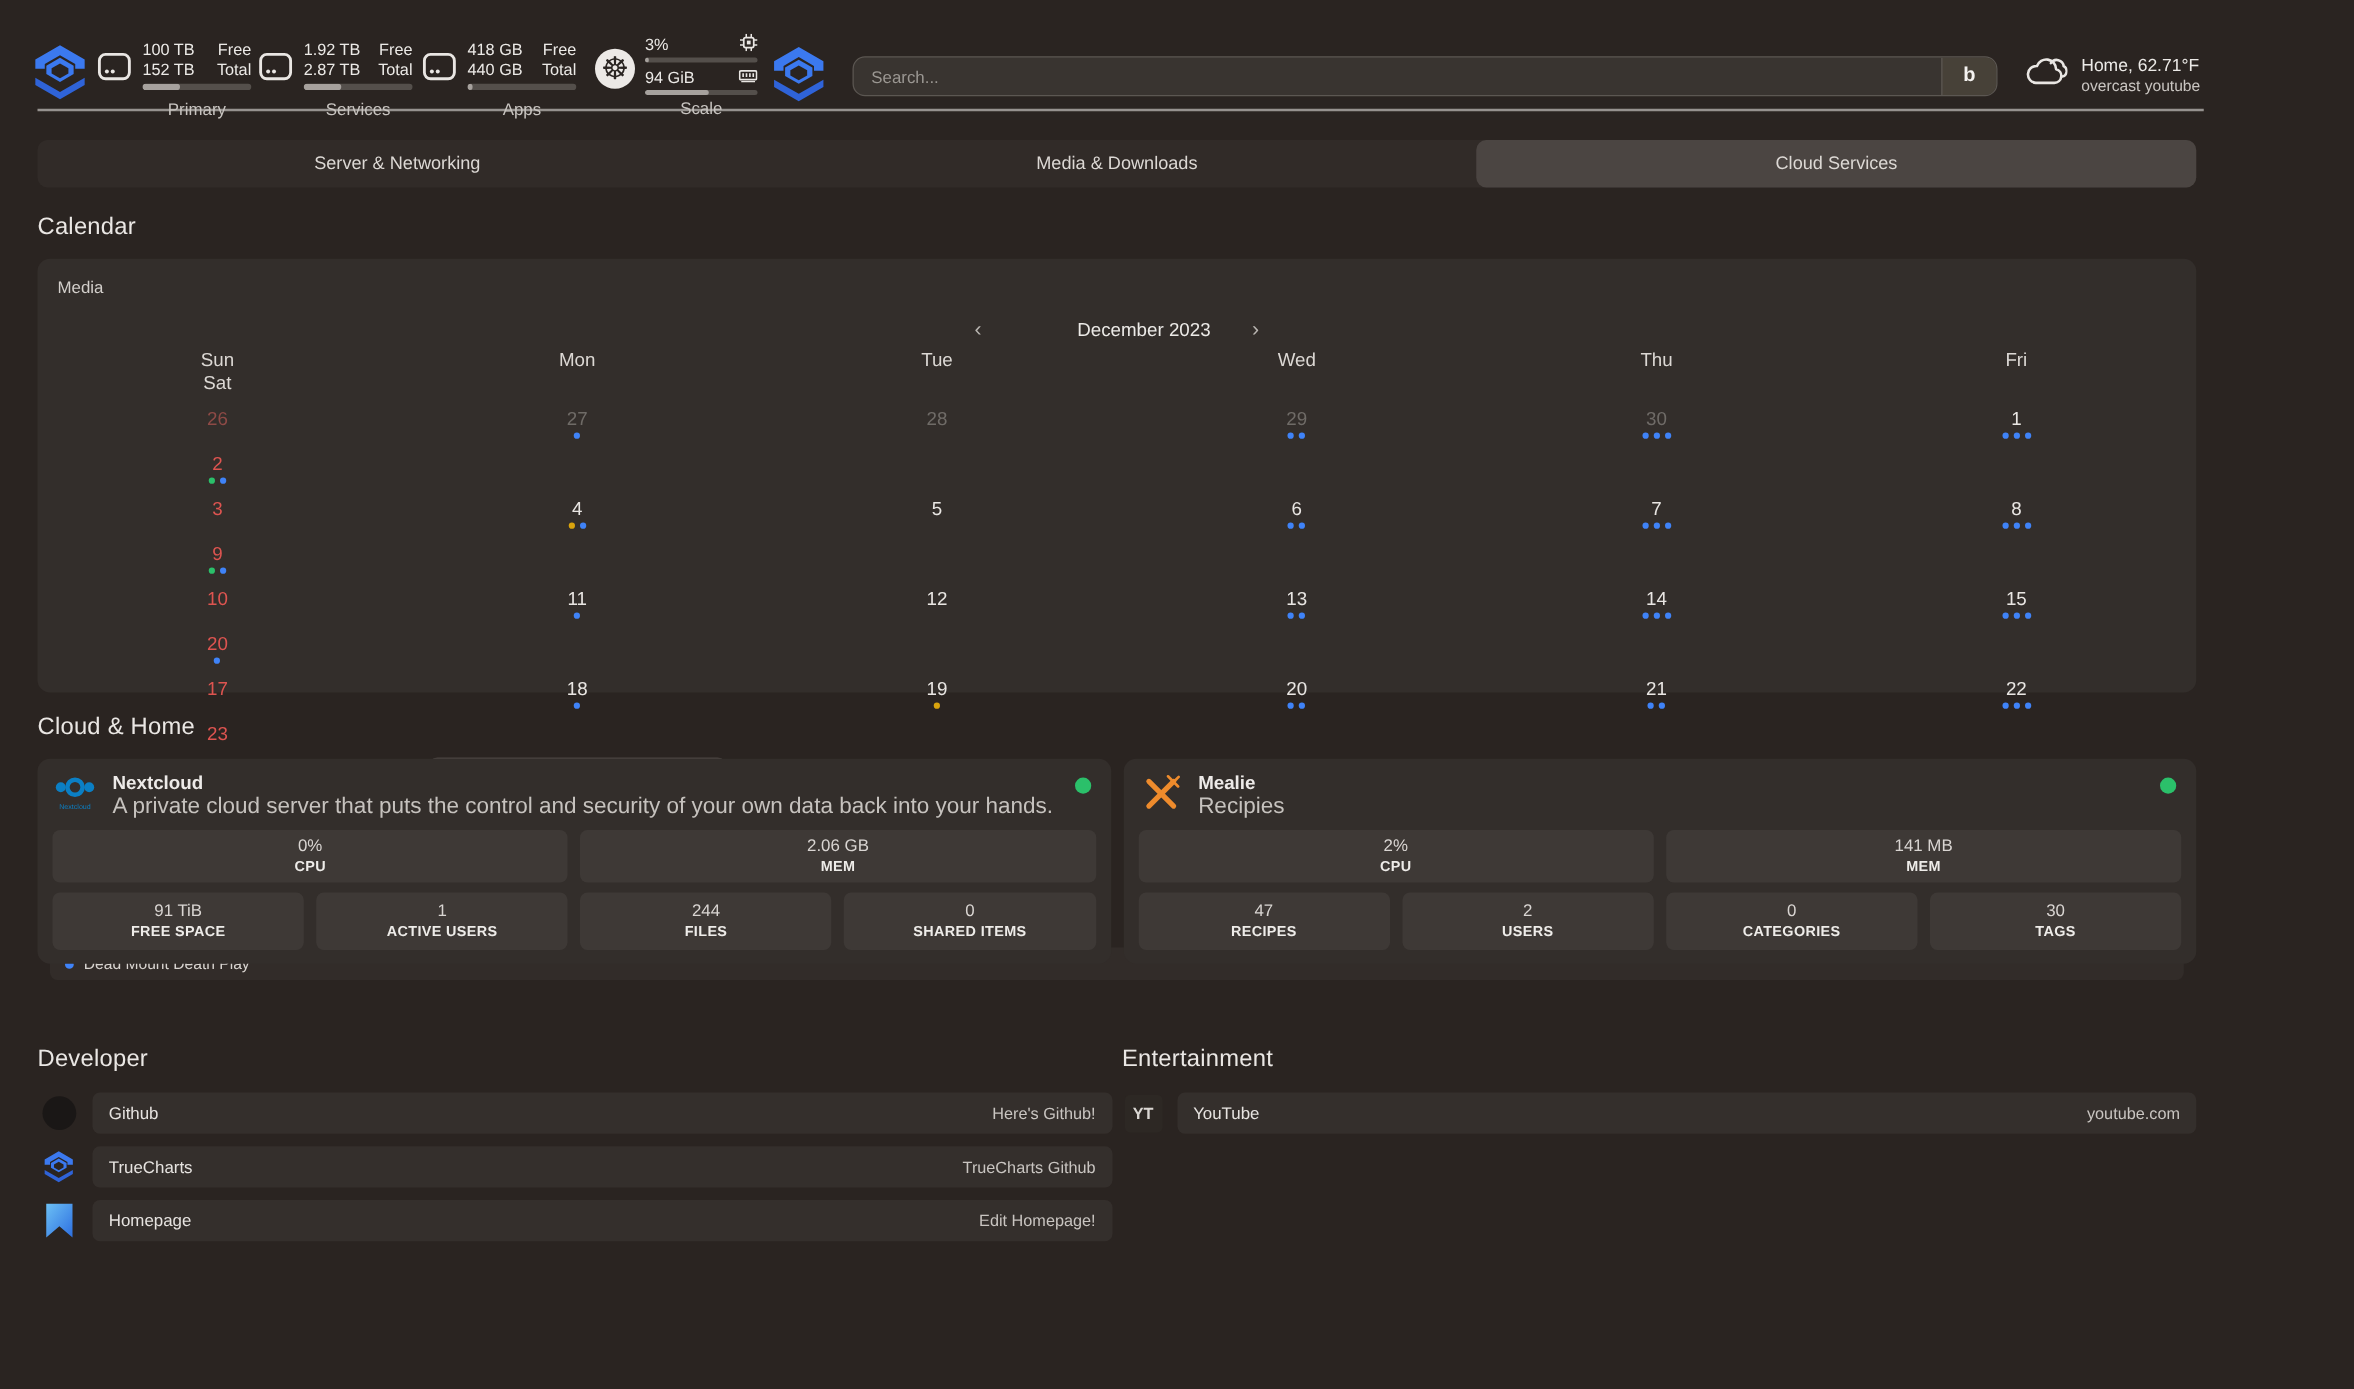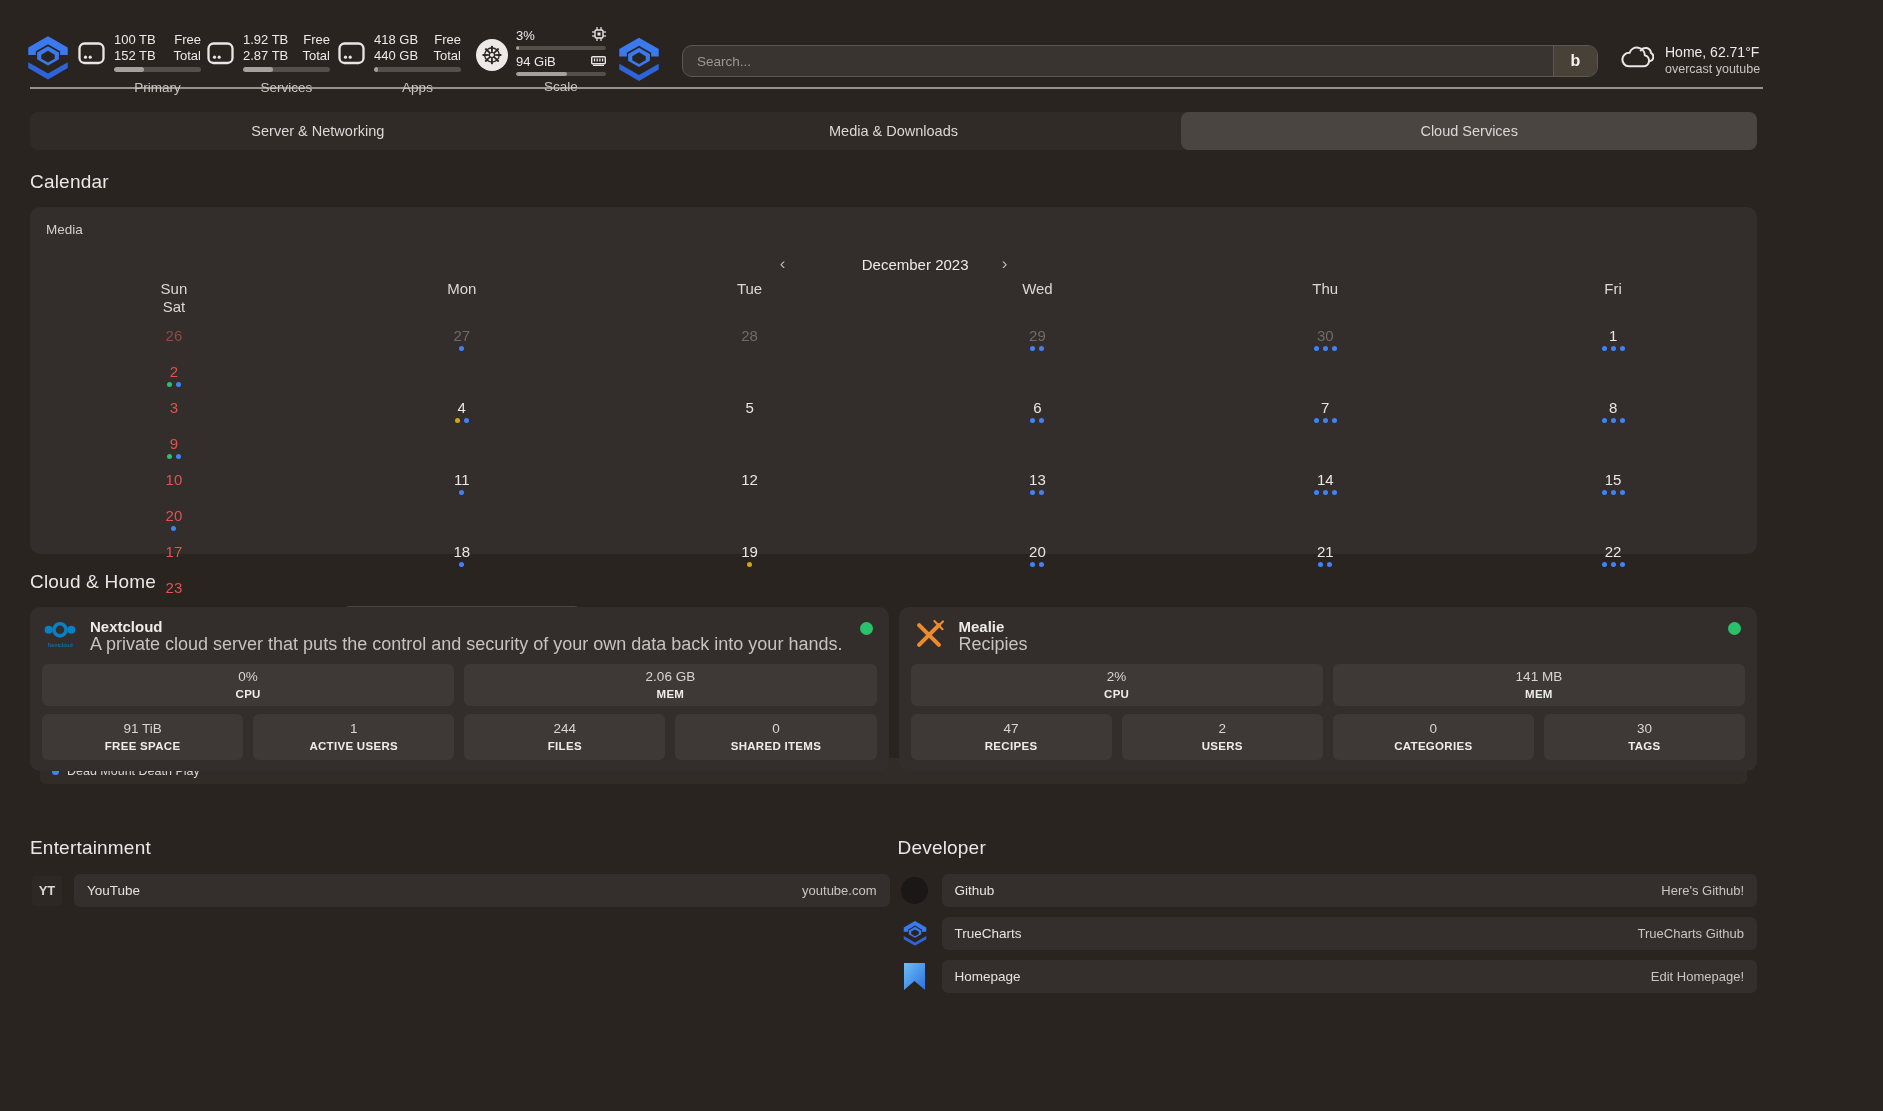--- a/index.html
+++ b/index.html
@@ -533,32 +533,20 @@
         <div class="stat">
           <span class="stat-value">30</span>
           <span class="stat-label">TAGS</span>
         </div>
       </div>
     </div>
   </div>
 
 <div class="links-grid" id="links-grid">
     <div class="link-col">
-      <div class="section-title">Entertainment</div>
-      <div class="link-row">
-    <span class="link-icon">
-          <span class="yt-tile">YT</span>
-        </span>
-    <div class="link-pill">
-      <span class="link-name">YouTube</span>
-      <span class="link-desc">youtube.com</span>
-    </div>
-  </div>
-    </div>
-    <div class="link-col">
       <div class="section-title">Developer</div>
       <div class="link-row">
     <span class="link-icon">
           <span class="gh-circle"></span>
         </span>
     <div class="link-pill">
       <span class="link-name">Github</span>
       <span class="link-desc">Here's Github!</span>
     </div>
   </div>
@@ -591,13 +579,25 @@
               <path d="M2 1 h21 v27 l-10.5 -9 L2 28 Z" fill="url(#hg)"></path>
             </svg>
           </span>
         </span>
     <div class="link-pill">
       <span class="link-name">Homepage</span>
       <span class="link-desc">Edit Homepage!</span>
     </div>
   </div>
     </div>
+    <div class="link-col">
+      <div class="section-title">Entertainment</div>
+      <div class="link-row">
+    <span class="link-icon">
+          <span class="yt-tile">YT</span>
+        </span>
+    <div class="link-pill">
+      <span class="link-name">YouTube</span>
+      <span class="link-desc">youtube.com</span>
+    </div>
+  </div>
+    </div>
   </div>
 
 </body></html>

